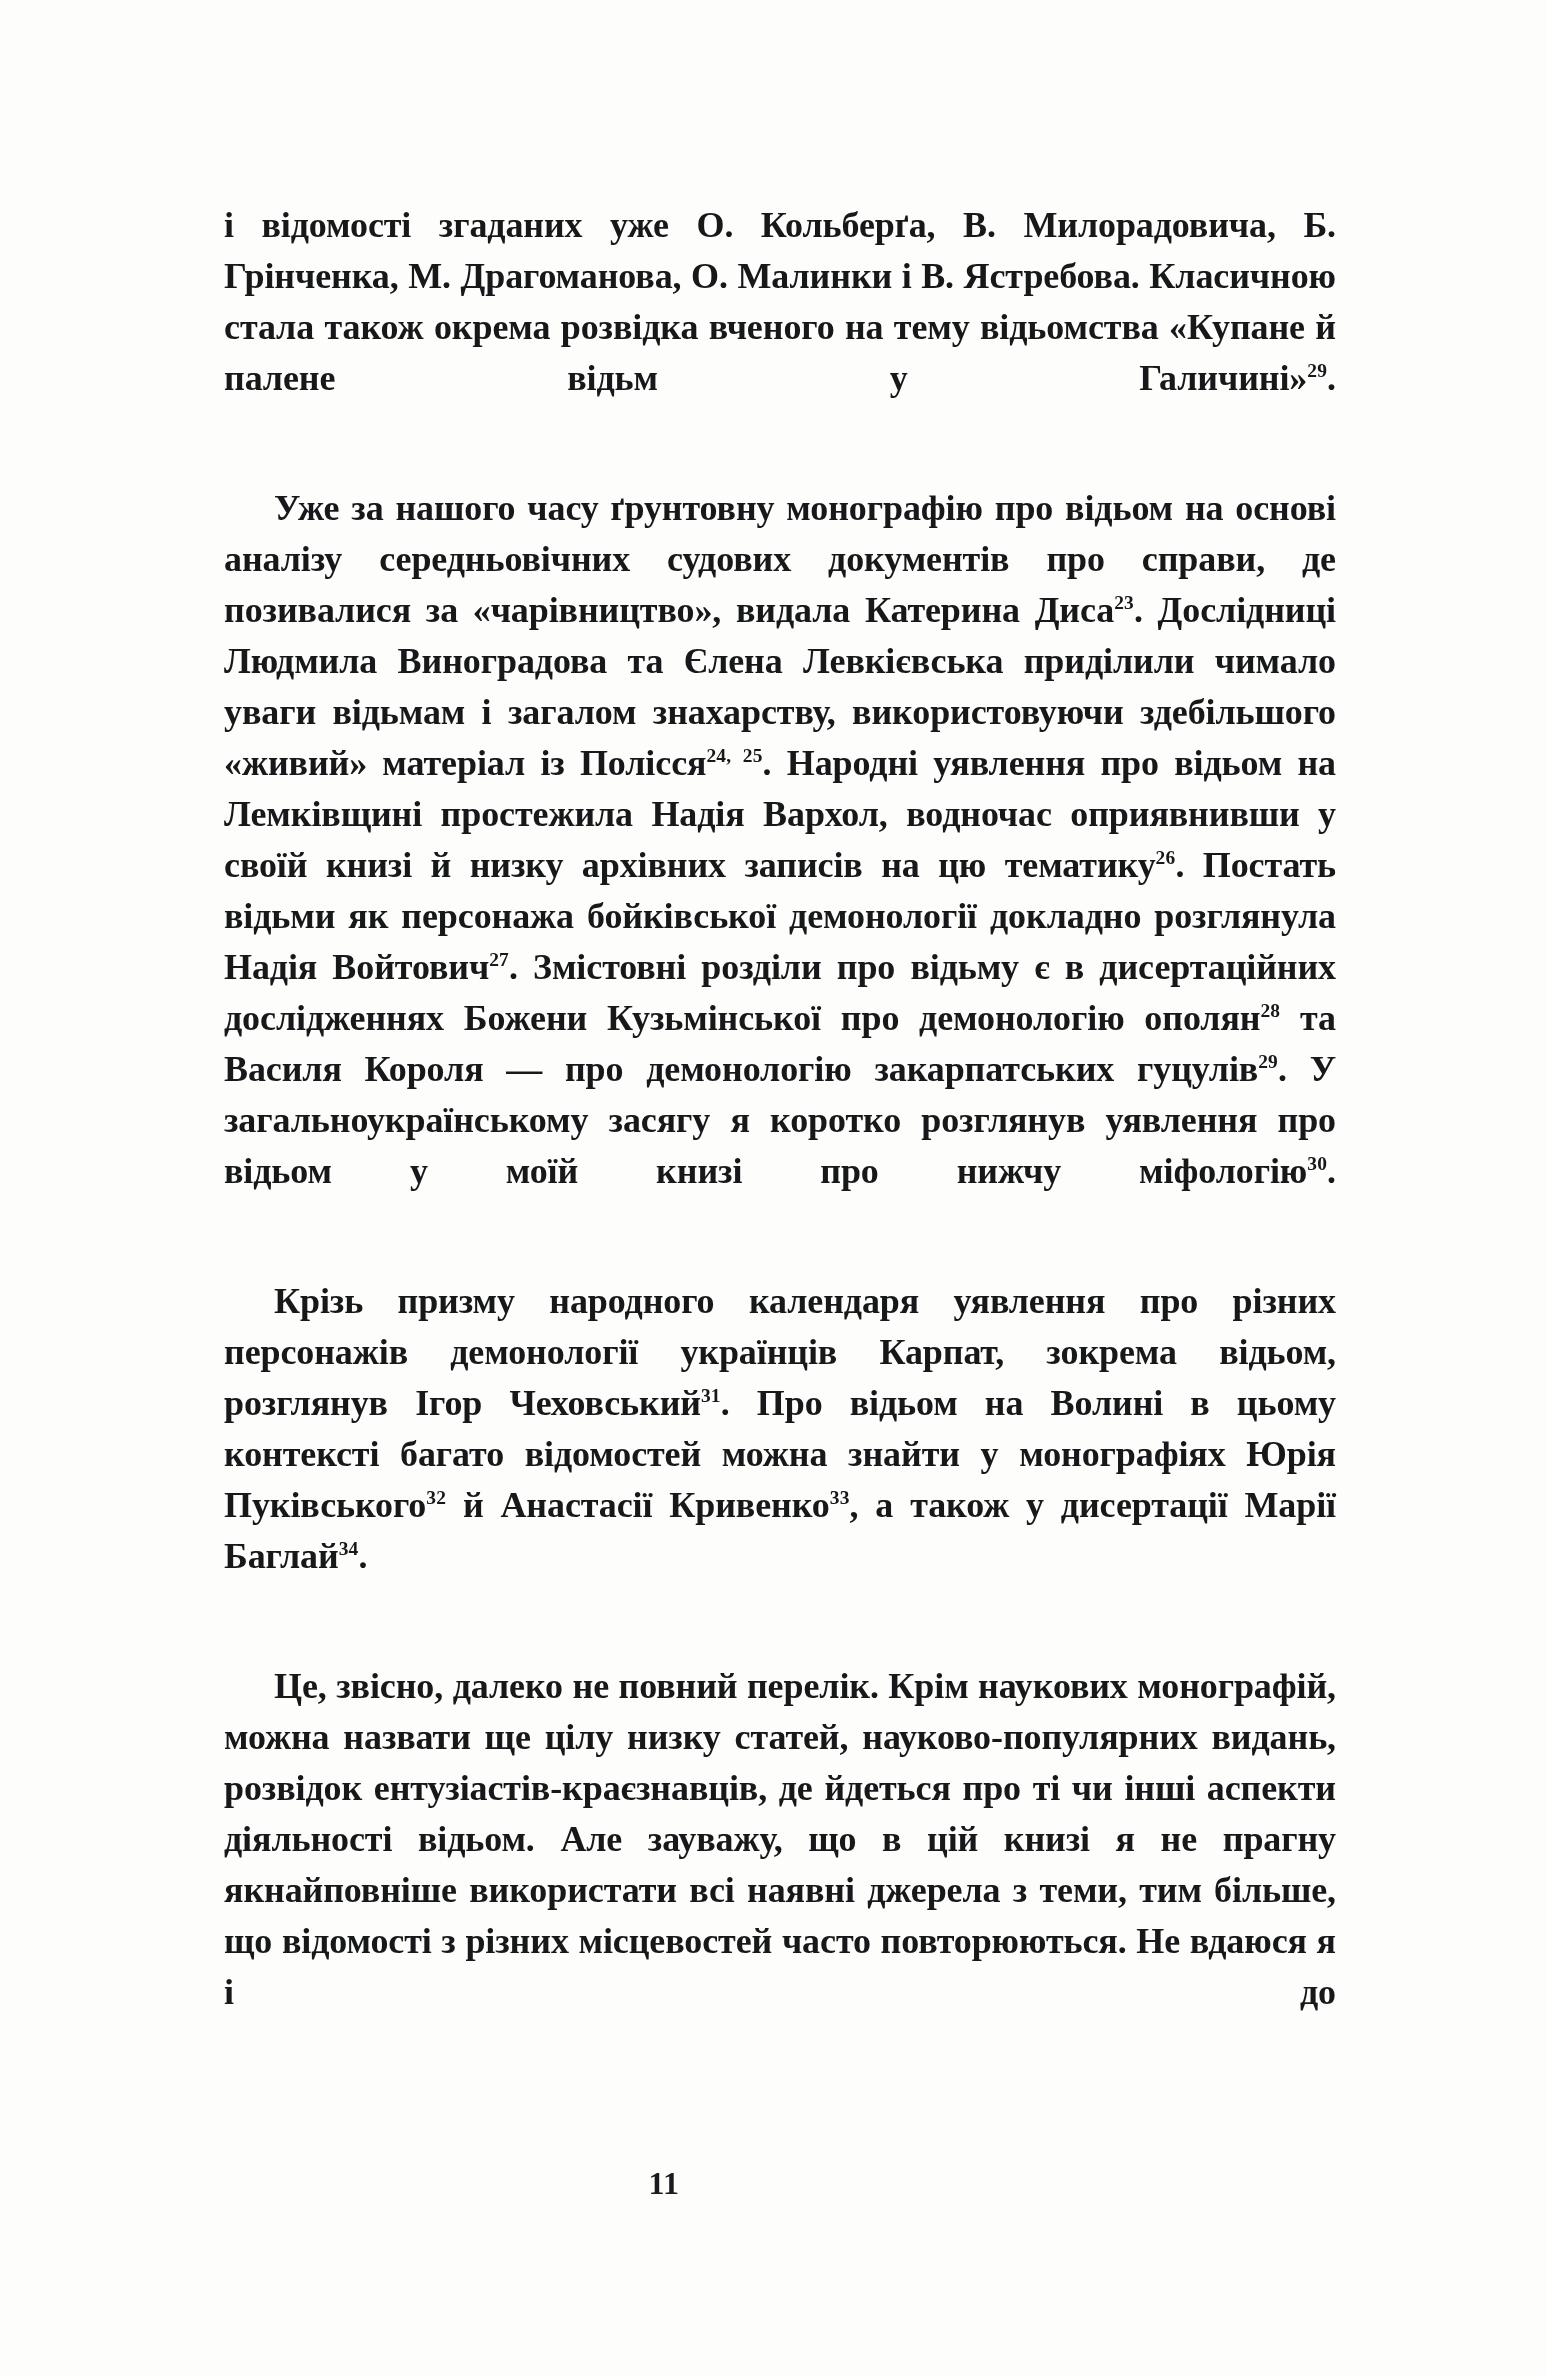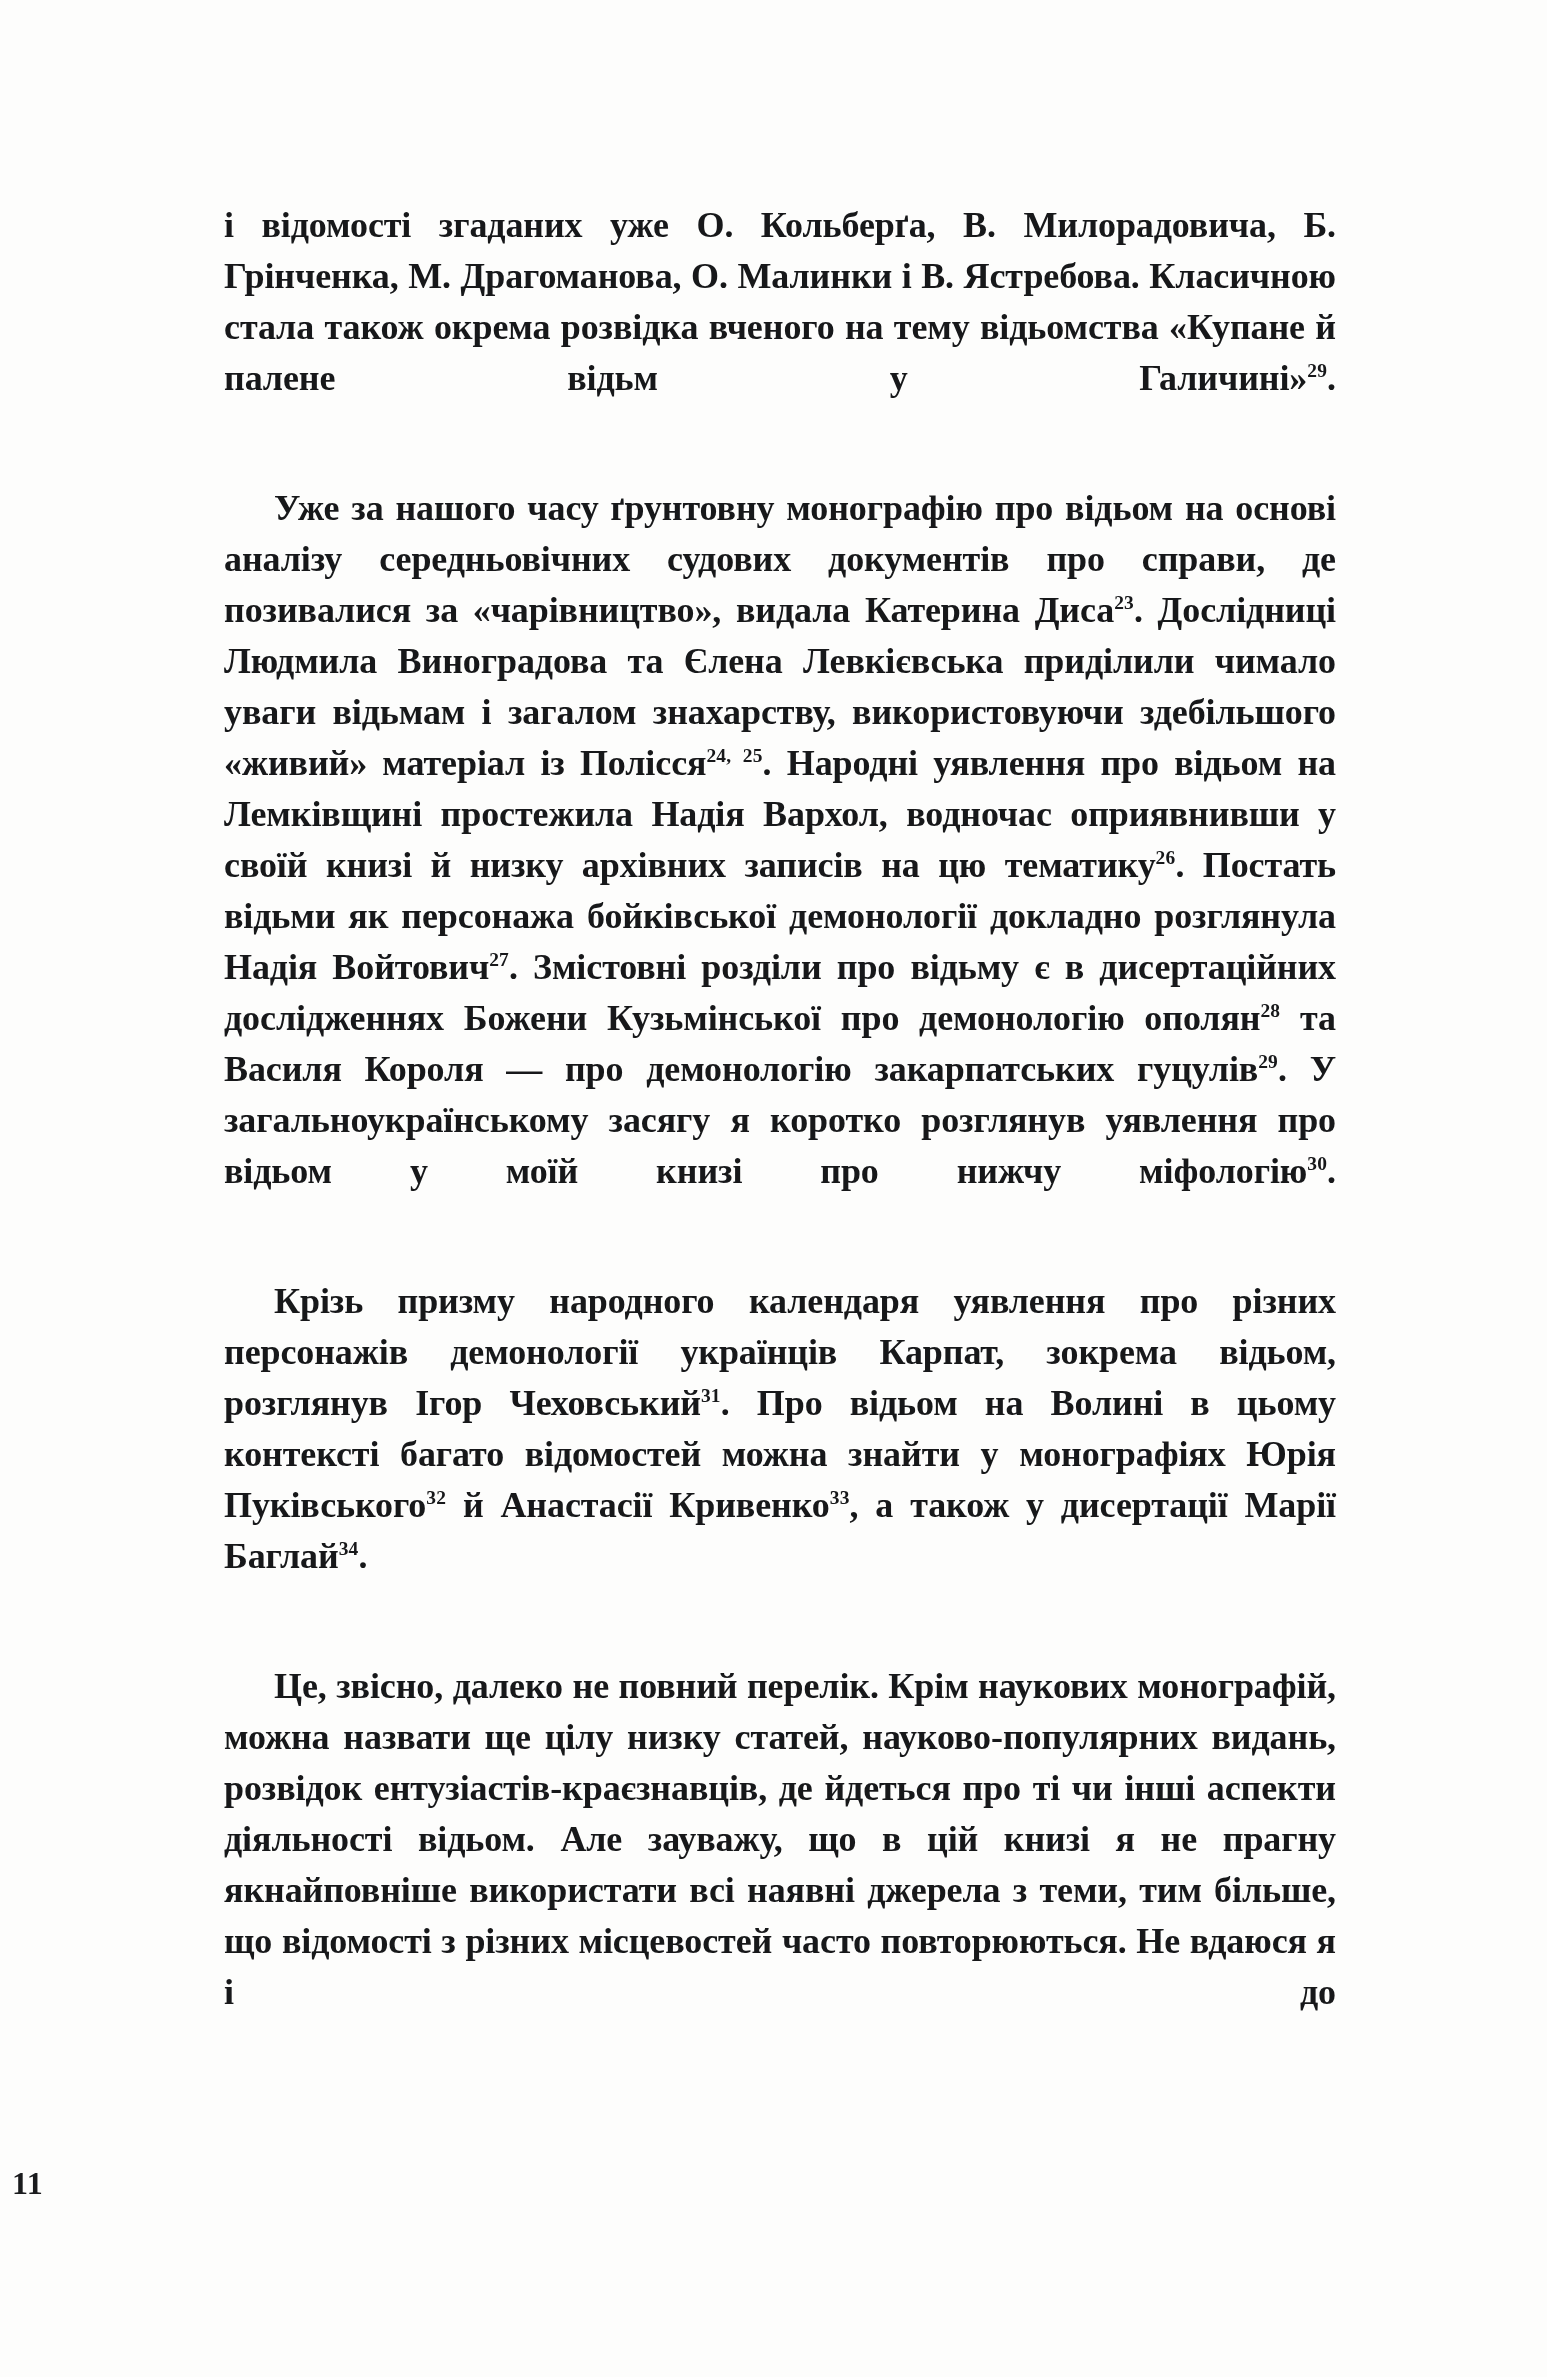--- a/index.html
+++ b/index.html
@@ -58,27 +58,26 @@
     line-height: 0;
     font-weight: 700;
     letter-spacing: 0.2px;
   }
 
   .folio {
     position: absolute;
     left: 0;
     top: 2165px;
     width: 1328px;
-    text-align: left;
+    text-align: center;
     font-family: "Liberation Serif", "DejaVu Serif", serif;
     font-size: 32px;
     font-weight: 700;
     color: #1a1b1d;
     letter-spacing: 0.4px;
-    padding-left: 12px;
   }
 </style>
 </head>
 <body>
 
 <div class="page" style="background: rgb(253, 253, 252);">
 
   <div class="text-block">
       <p class="para">і відомості згаданих уже О. Кольберґа, В. Милорадовича, Б. Грінченка, М. Драгоманова, О. Малинки і В. Ястребова. Класичною стала також окрема розвідка вченого на тему відьомства «Купане й палене відьм у Галичині»<sup class="fn">29</sup>.</p>
       <p class="para indent">Уже за нашого часу ґрунтовну монографію про відьом на основі аналізу середньовічних судових документів про справи, де позивалися за «чарівництво», видала Катерина Диса<sup class="fn">23</sup>. Дослідниці Людмила Виноградова та Єлена Левкієвська приділили чимало уваги відьмам і загалом знахарству, використовуючи здебільшого «живий» матеріал із Полісся<sup class="fn">24, 25</sup>. Народні уявлення про відьом на Лемківщині простежила Надія Вархол, водночас оприявнивши у своїй книзі й низку архівних записів на цю тематику<sup class="fn">26</sup>. Постать відьми як персонажа бойківської демонології докладно розглянула Надія Войтович<sup class="fn">27</sup>. Змістовні розділи про відьму є в дисертаційних дослідженнях Божени Кузьмінської про демонологію ополян<sup class="fn">28</sup> та Василя Короля — про демонологію закарпатських гуцулів<sup class="fn">29</sup>. У загальноукраїнському засягу я коротко розглянув уявлення про відьом у моїй книзі про нижчу міфологію<sup class="fn">30</sup>.</p>

